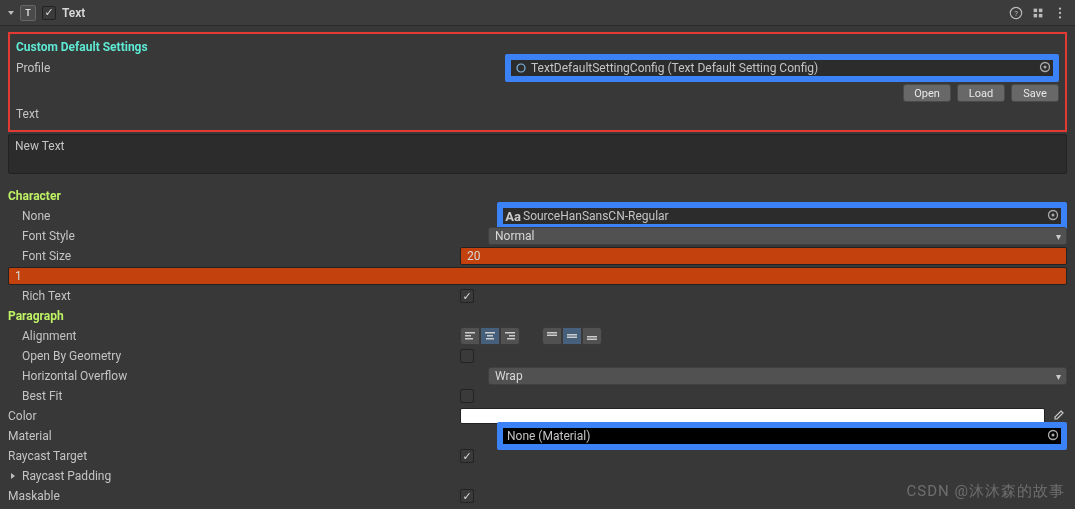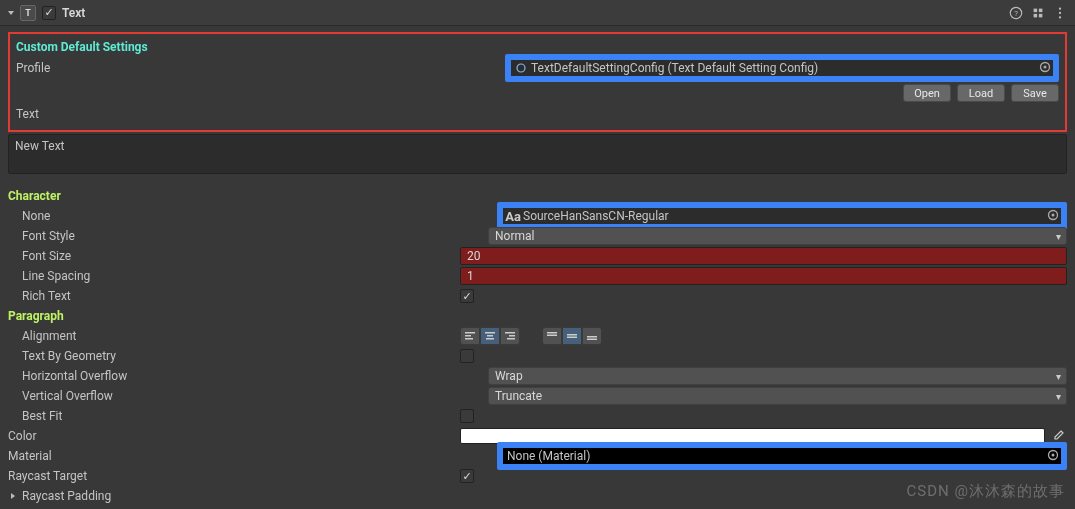--- a/index.html
+++ b/index.html
@@ -140,21 +140,21 @@
   .dropdown::after {
     content: "▾";
     position: absolute;
     right: 5px;
     color: #ccc;
     font-size: 10px;
   }
   .num-field {
     flex: 1;
     height: 18px;
-    background: #7f1d1d;
+    background: #c2410c;
     border: 1px solid #222;
     border-radius: 2px;
     color: #d8d8d8;
     padding: 0 6px;
     display:flex; align-items:center;
   }
   .check {
     width: 14px; height: 14px; position: relative; cursor:pointer;
   }
   .check input { opacity:0; position:absolute; }
@@ -310,21 +310,20 @@
   <div class="row">
     <div class="label-col">Font Size</div>
     <div class="field-col">
       <div class="num-field">
         <span>20</span>
       </div>
     </div>
   </div>
 
   <div class="row">
-    <div class="label-col">Line Spacing</div>
     <div class="field-col">
       <div class="num-field">
         <span>1</span>
       </div>
     </div>
   </div>
 
   <div class="row">
     <div class="label-col">Rich Text</div>
     <div class="field-col">
@@ -381,46 +380,38 @@
           <svg width="12" height="10">
               <rect class="al-line" x="1" y="5" width="10" height="1.5"></rect>
               <rect class="al-line" x="1" y="7.5" width="10" height="1.5"></rect>
             </svg>
         </div>
       </div>
     </div>
   </div>
 
   <div class="row">
-    <div class="label-col">Text By Geometry</div>
+    <div class="label-col">Open By Geometry</div>
     <div class="field-col">
       <label class="check">
           <input type="checkbox" style="">
           <span class="box"></span>
         </label>
     </div>
   </div>
 
   <div class="row">
     <div class="label-col">Horizontal Overflow</div>
     <div class="field-col">
       <div class="dropdown">
         <span>Wrap</span>
       </div>
     </div>
   </div>
 
-  <div class="row">
-    <div class="label-col">Vertical Overflow</div>
-    <div class="field-col">
-      <div class="dropdown">
-        <span>Truncate</span>
-      </div>
-    </div>
-  </div>
 
   <div class="row">
     <div class="label-col">Best Fit</div>
     <div class="field-col">
       <label class="check">
           <input type="checkbox" style="">
           <span class="box"></span>
         </label>
     </div>
   </div>

